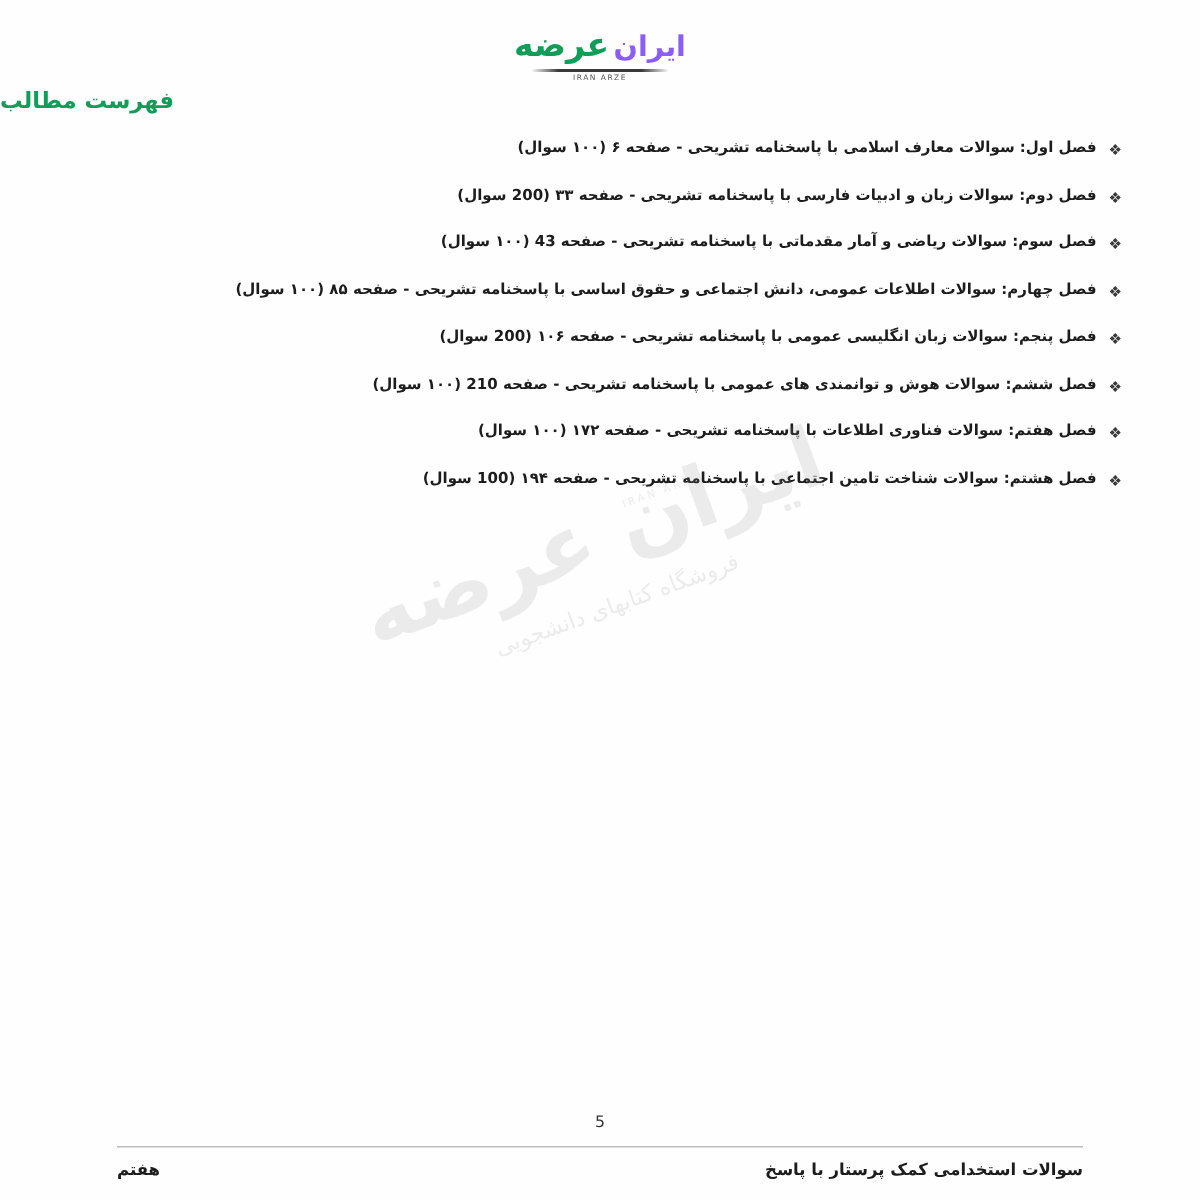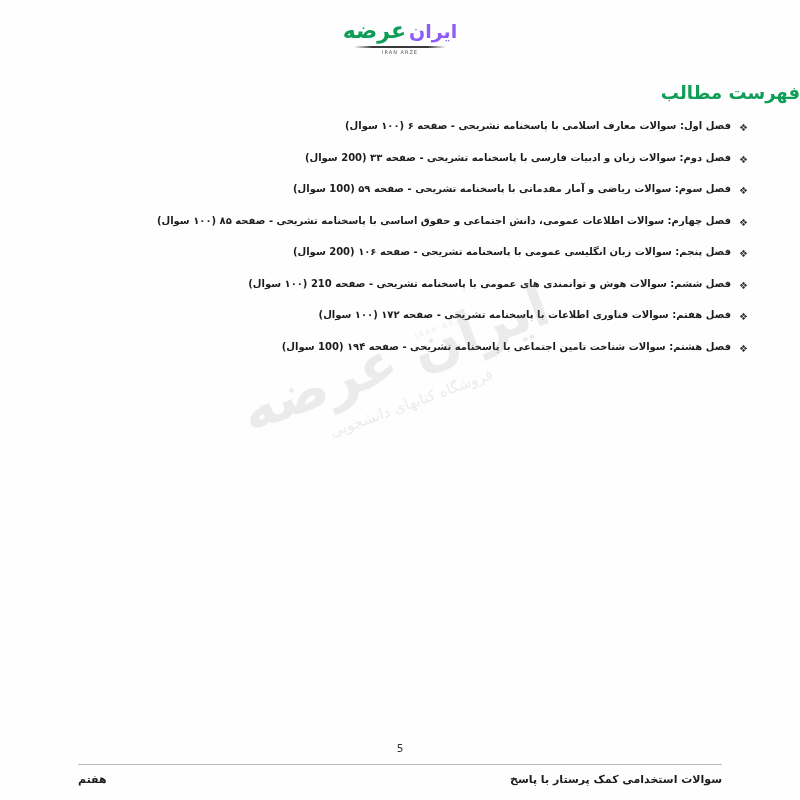--- a/index.html
+++ b/index.html
@@ -70,25 +70,25 @@
     left: 50%;
     transform: translateX(-50%);
     font-size: 5px;
     color: #555;
     letter-spacing: 1px;
   }
 
   
   .doc-title {
     flex: 0 0 auto;
-    text-align: right;
+    text-align: left;
     color: #0f9d58;
-    font-size: 18px;
-    font-weight: bold;
-    margin-top: 24px;
+    font-size: 15px;
+    font-weight: bold;
+    margin-top: 0;
     margin-bottom: 14px;
     letter-spacing: 0.2px;
   }
 
   
   .toc {
     flex: 0 0 auto;
     padding: 0 52px 0 52px;
     direction: rtl;
   }
@@ -206,21 +206,21 @@
       <span class="toc-text">فصل اول: سوالات معارف اسلامی با پاسخنامه تشریحی - صفحه ۶ (۱۰۰ سوال)</span>
     </div>
 
     <div class="toc-item">
       <span class="bullet">❖</span>
       <span class="toc-text">فصل دوم: سوالات زبان و ادبیات فارسی با پاسخنامه تشریحی - صفحه ۳۳ (200 سوال)</span>
     </div>
 
     <div class="toc-item">
       <span class="bullet">❖</span>
-      <span class="toc-text">فصل سوم: سوالات ریاضی و آمار مقدماتی با پاسخنامه تشریحی - صفحه ۵۹ (100 سوال)</span>
+      <span class="toc-text">فصل سوم: سوالات ریاضی و آمار مقدماتی با پاسخنامه تشریحی - صفحه 43 (۱۰۰ سوال)</span>
     </div>
 
     <div class="toc-item">
       <span class="bullet">❖</span>
       <span class="toc-text">فصل چهارم: سوالات اطلاعات عمومی، دانش اجتماعی و حقوق اساسی با پاسخنامه تشریحی - صفحه ۸۵ (۱۰۰ سوال)</span>
     </div>
 
     <div class="toc-item">
       <span class="bullet">❖</span>
       <span class="toc-text">فصل پنجم: سوالات زبان انگلیسی عمومی با پاسخنامه تشریحی - صفحه ۱۰۶ (200 سوال)</span>

